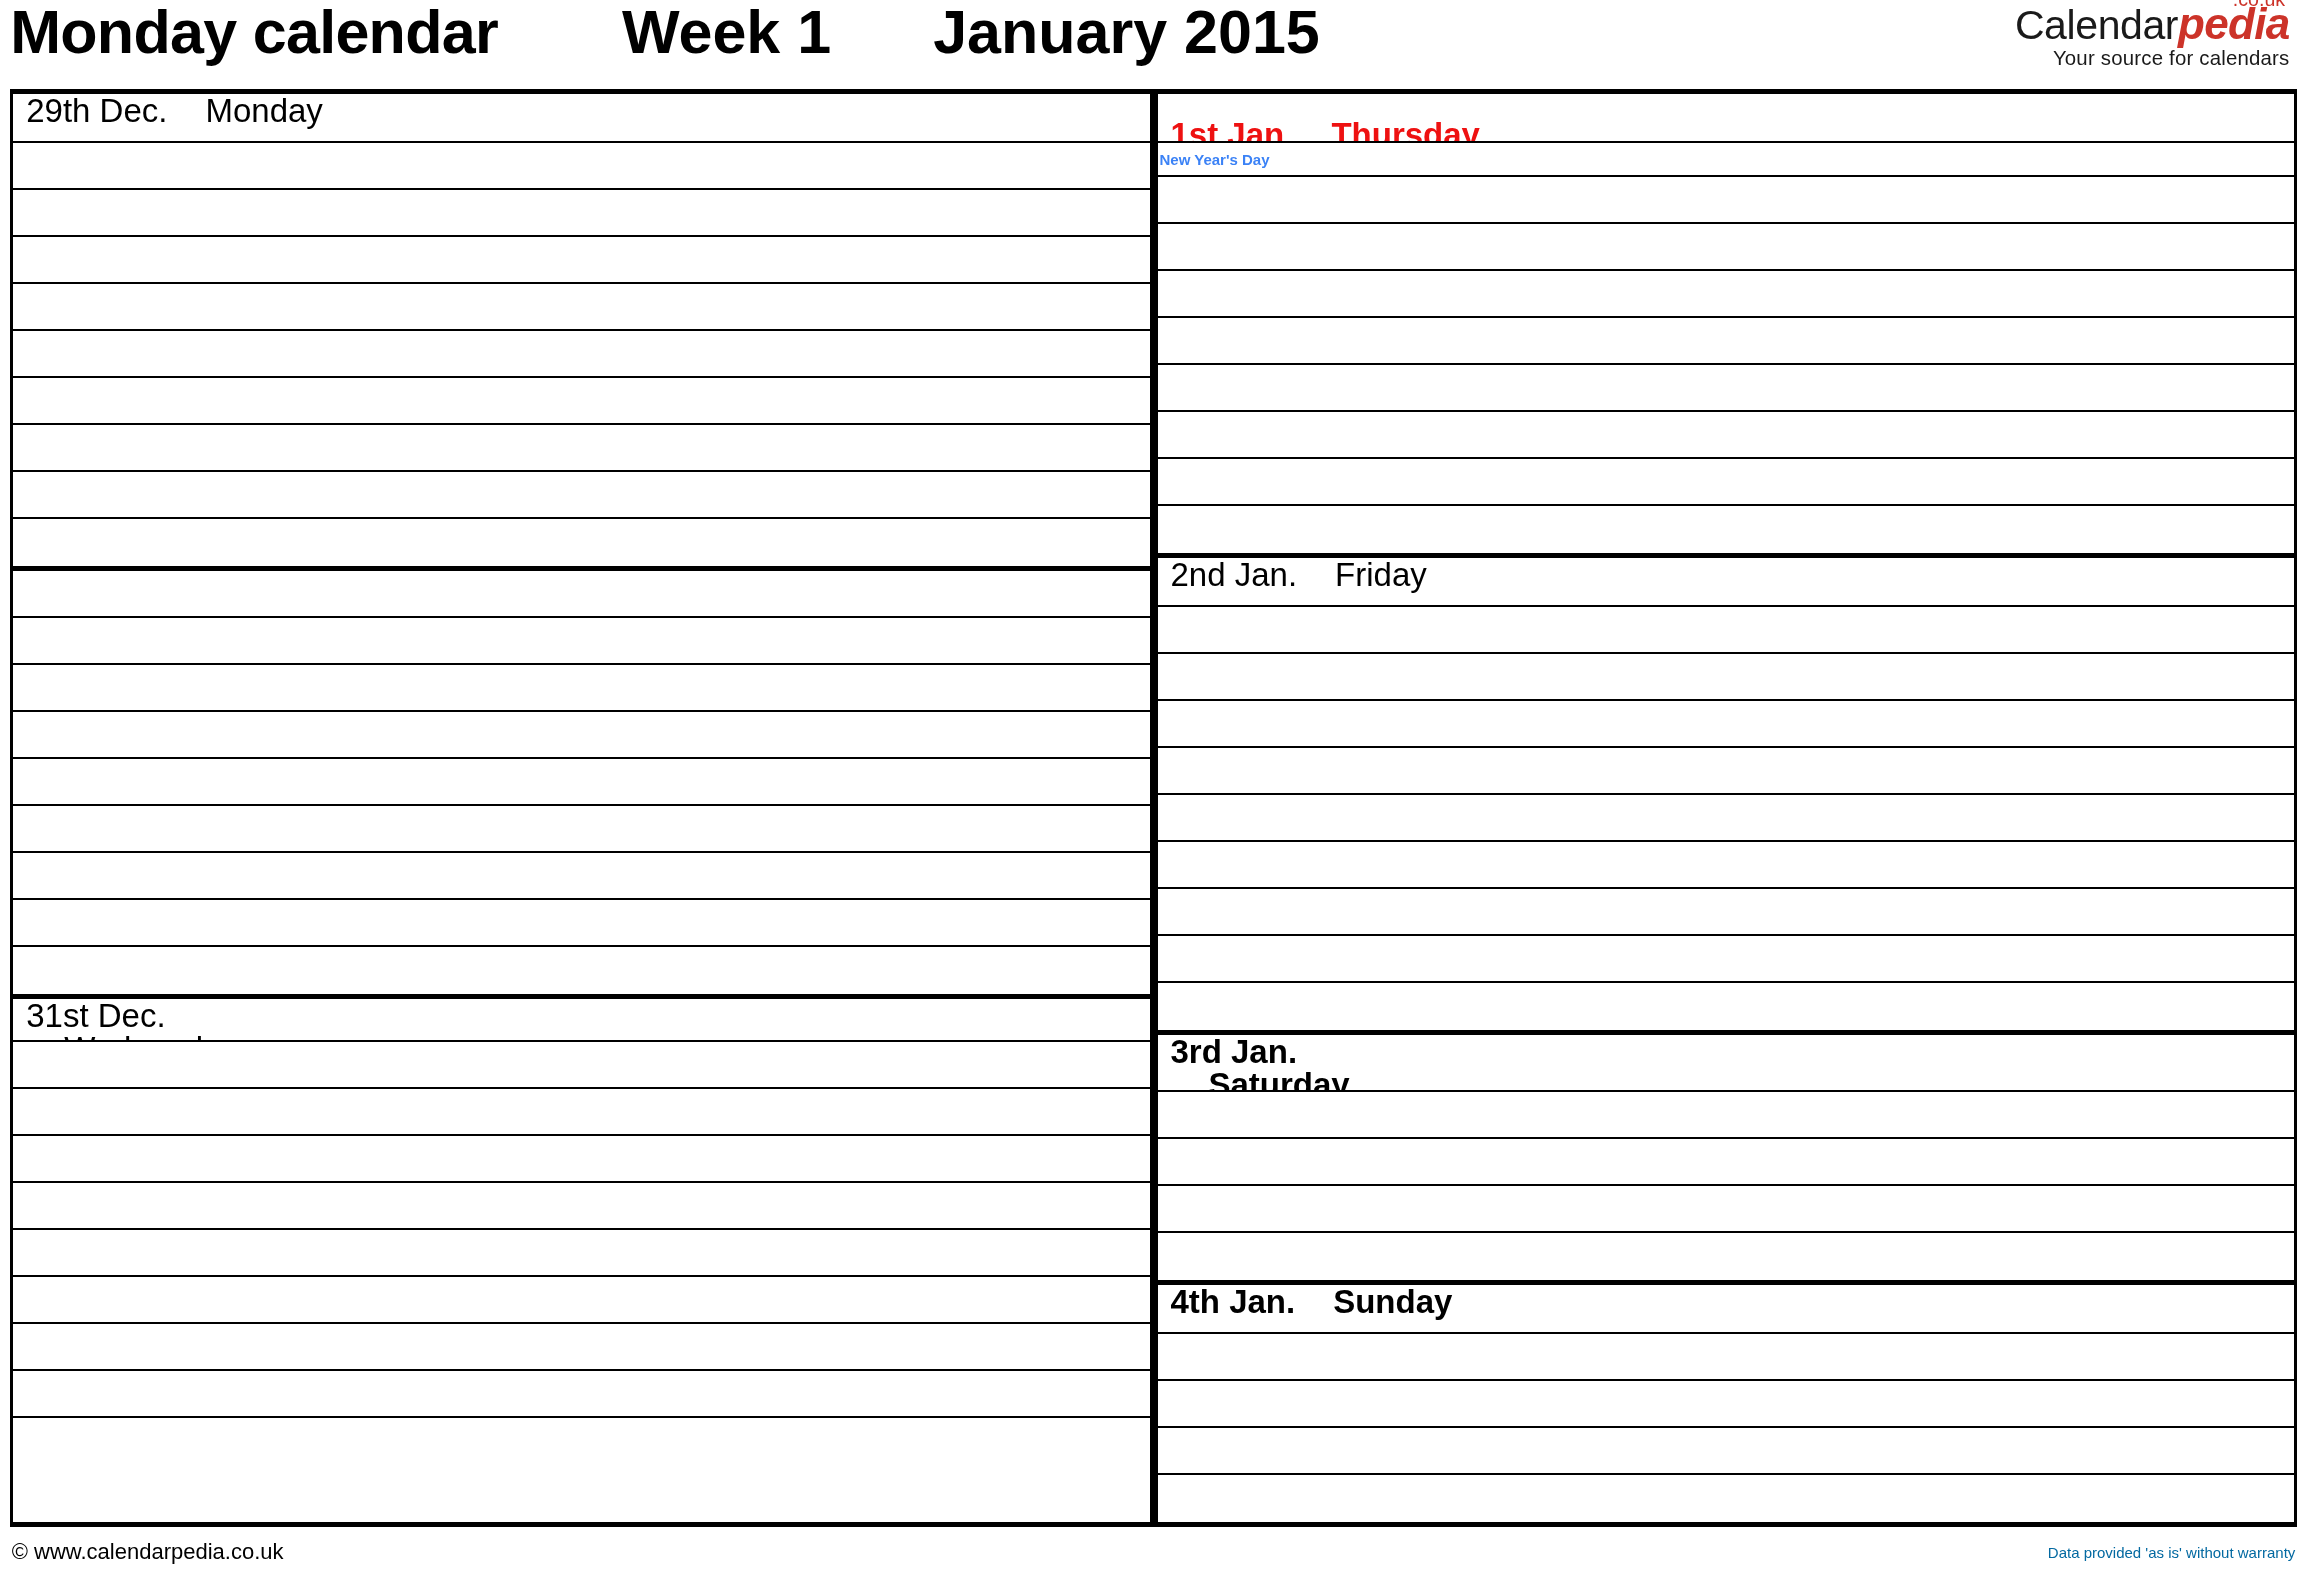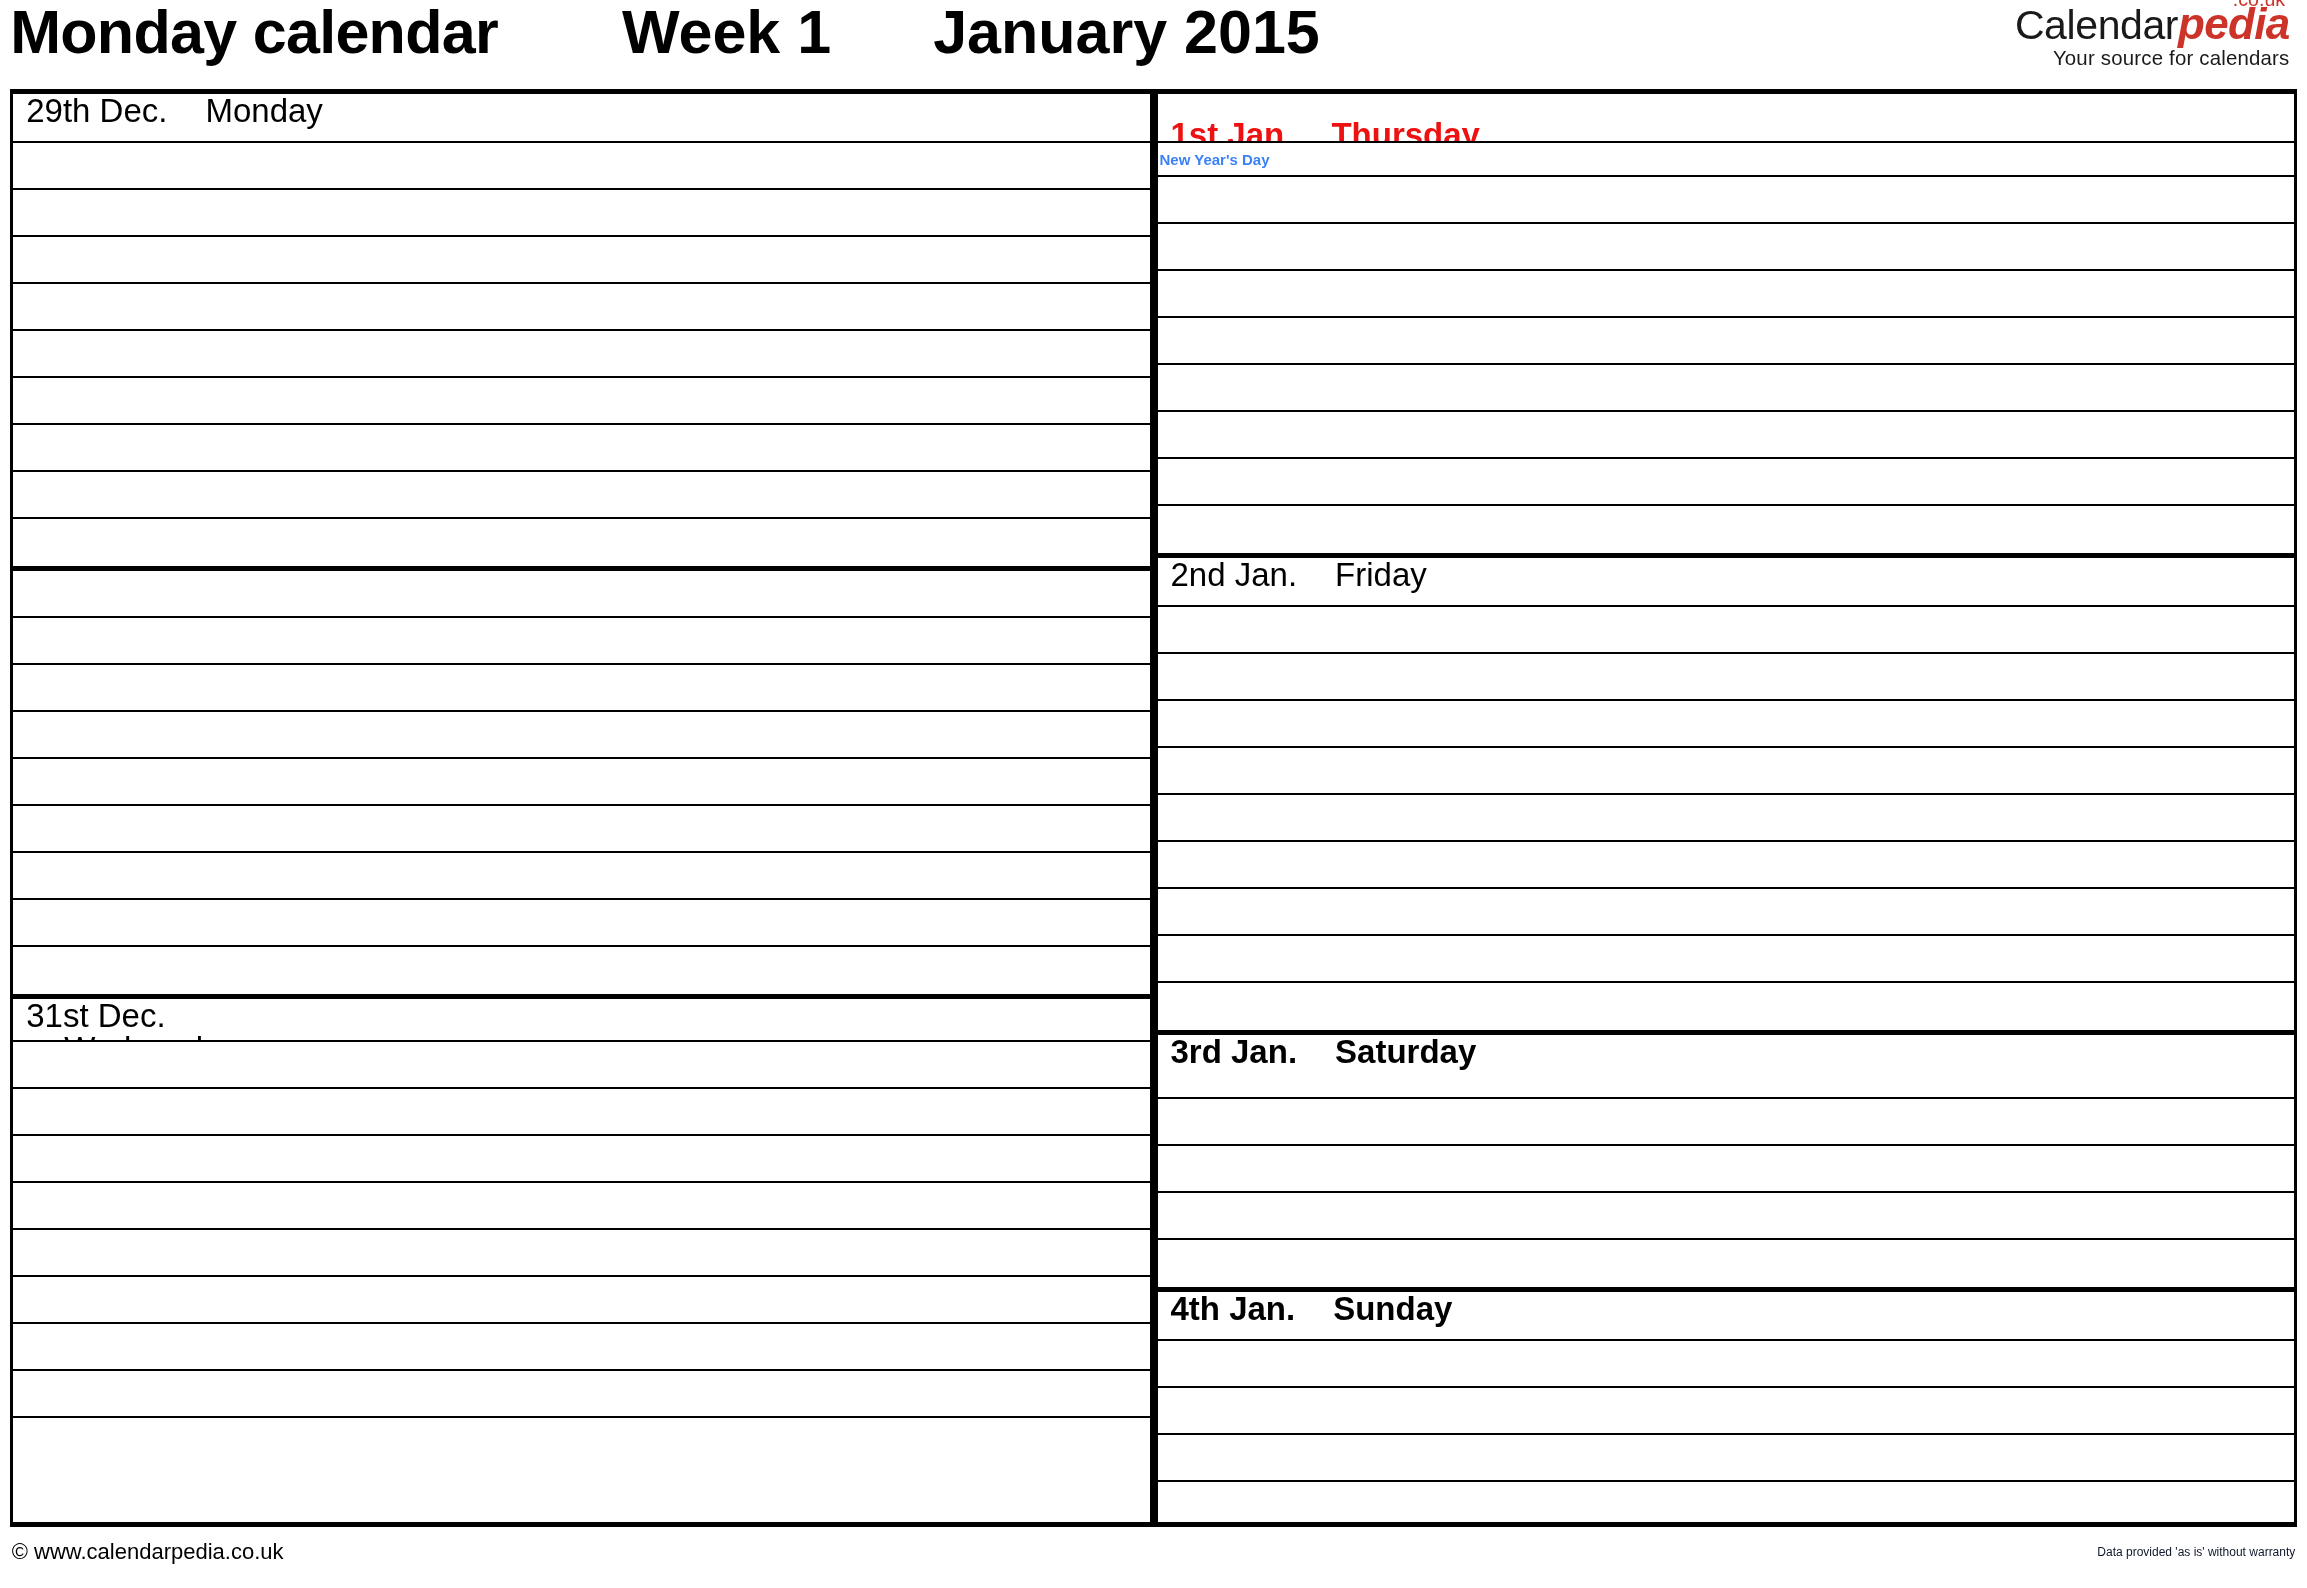--- a/index.html
+++ b/index.html
@@ -180,22 +180,22 @@
     display: flex;
     align-items: center;
     justify-content: space-between;
     padding: 2.9px 1.5px 0 1.5px;
   }
   .footer-left {
     font-size: 22px;
     color: #000;
   }
   .footer-right {
-    font-size: 12px;
-    color: #0f172a;
+    font-size: 15px;
+    color: #0369a1;
   }
 </style>
 </head>
 <body>
 
 <div class="page">
 
   <div class="header">
     <div class="title-block">
       <span class="title-main">Monday calendar</span>
@@ -281,21 +281,21 @@
           <div class="row" style="height: 47px;"></div>
           <div class="row" style="height: 47px;"></div>
           <div class="row" style="height: 47px;"></div>
           <div class="row" style="height: 47px;"></div>
           <div class="row" style="height: 47px;"></div>
           <div class="row" style="height: 47px;"></div>
           <div class="row" style="height: 47px;"></div>
           <div class="row" style="height: 47px;"></div>
         </div>
         <div class="day-block">
-          <div class="row day-head bold" style="height: 64px;">
+          <div class="row day-head bold" style="height: 57px; flex-direction: column;">
             <span class="date">3rd Jan.</span>
             <span class="dayname">Saturday</span>
           </div>
           <div class="row" style="height: 47px;"></div>
           <div class="row" style="height: 47px;"></div>
           <div class="row" style="height: 47px;"></div>
           <div class="row" style="height: 47px;"></div>
         </div>
         <div class="day-block">
           <div class="row day-head bold" style="height: 49px;">

